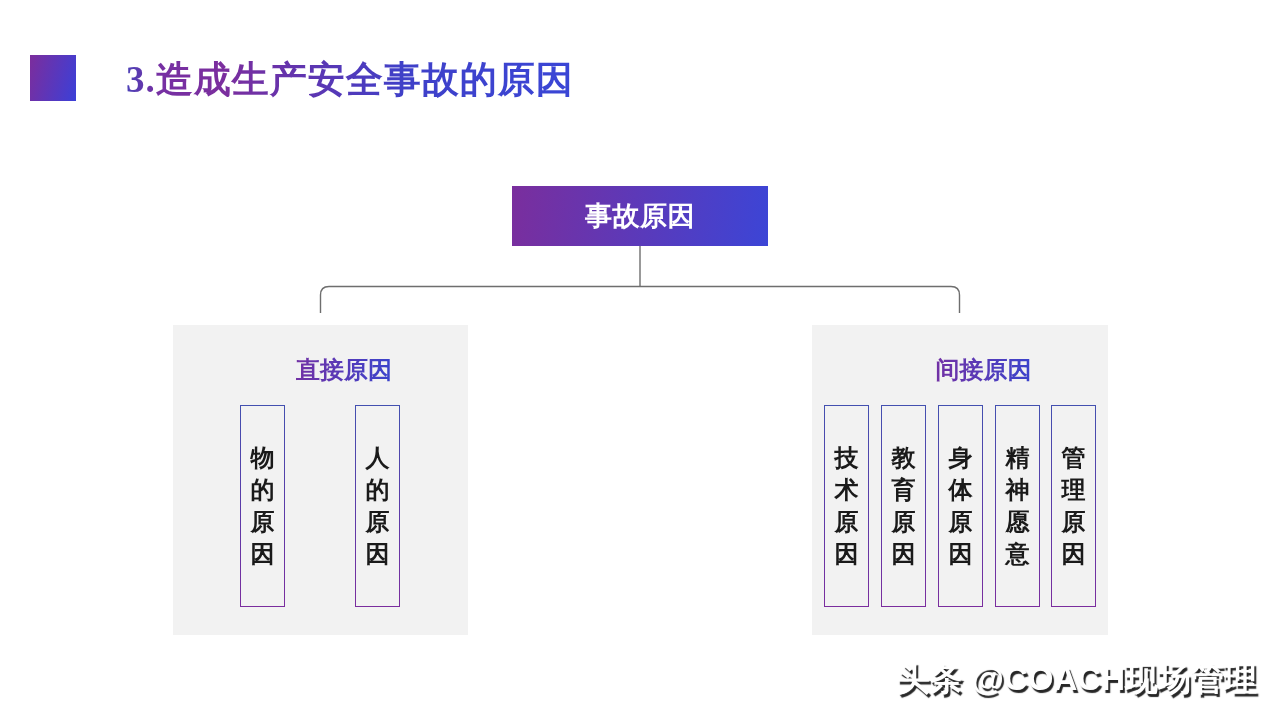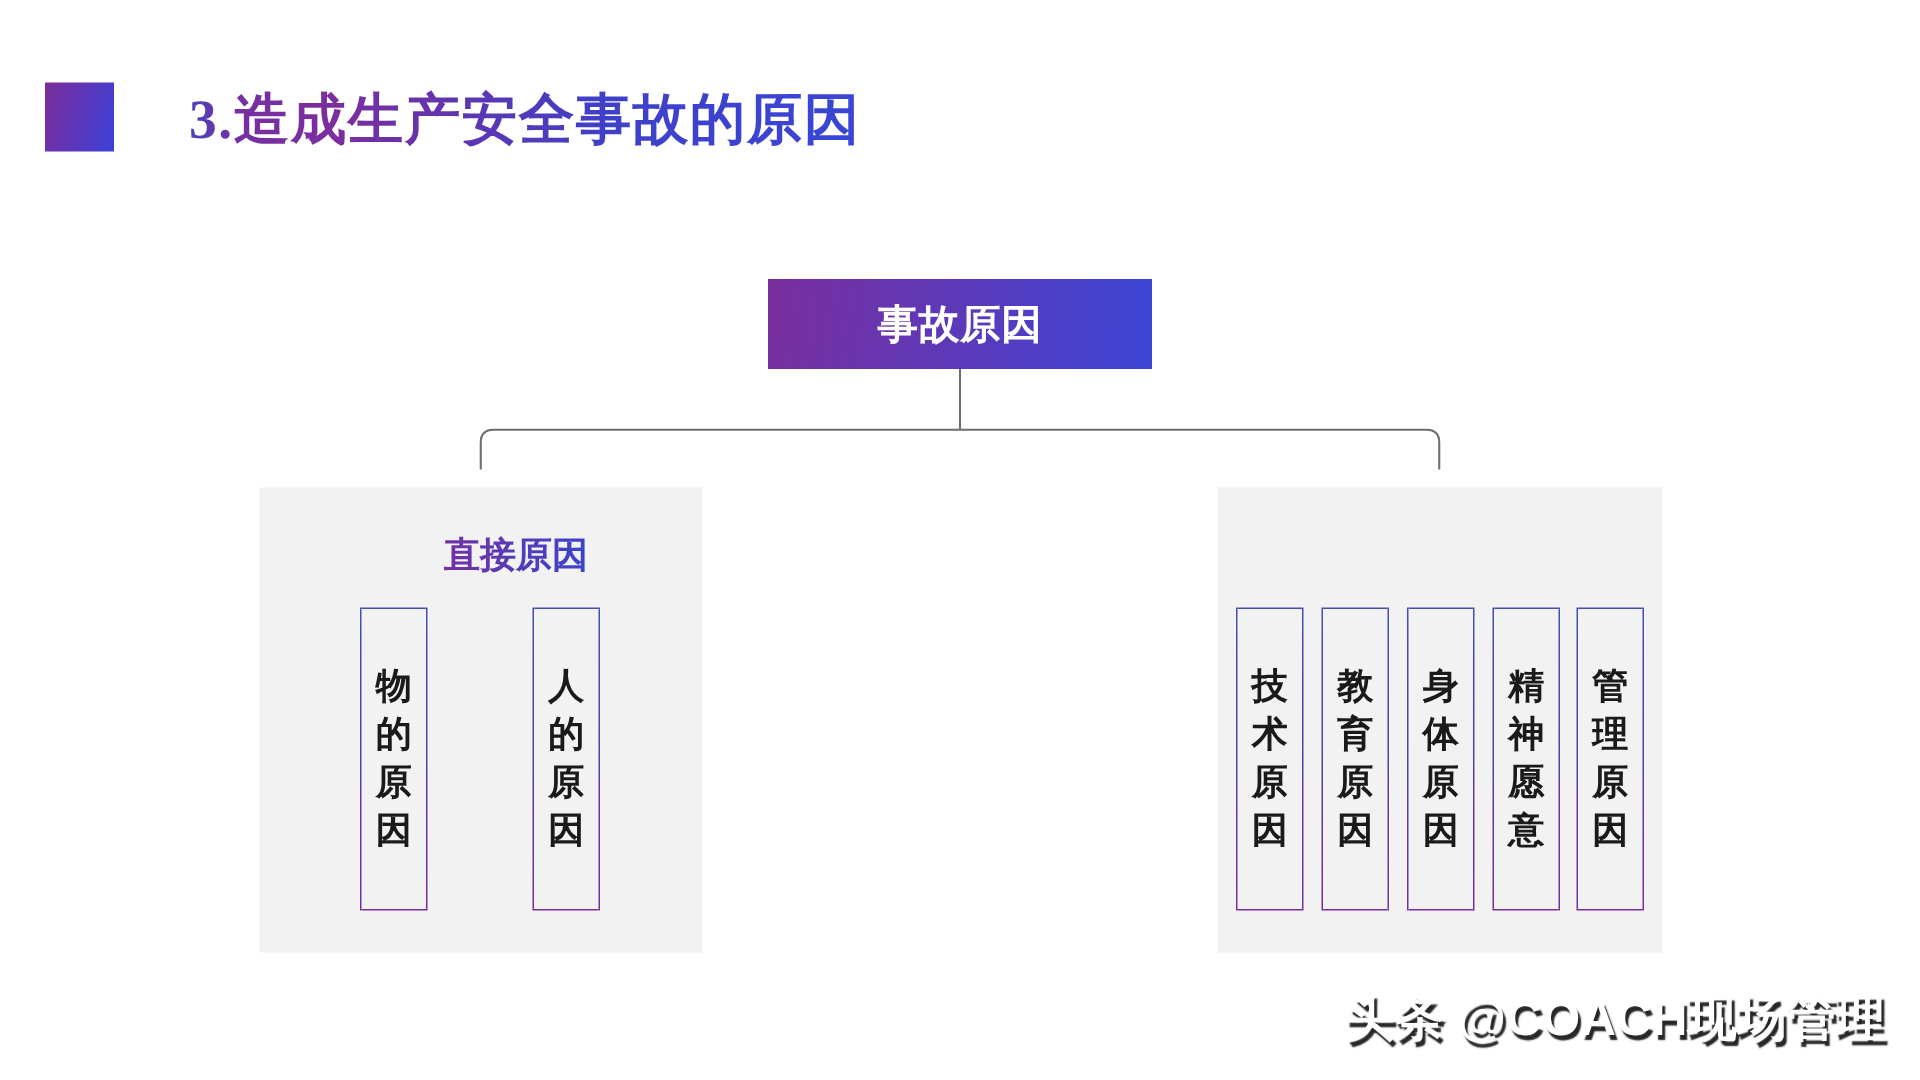--- a/index.html
+++ b/index.html
@@ -152,20 +152,23 @@
     <span class="vbox-label">
         <div>人</div>
         <div>的</div>
         <div>原</div>
         <div>因</div>
       </span>
   </div>
 </section>
 
 <section class="panel panel-indirect">
+  <div class="panel-title">
+    <span>间接原因</span>
+  </div>
   <div class="vbox b1">
     <span class="vbox-label">
         <div>技</div>
         <div>术</div>
         <div>原</div>
         <div>因</div>
       </span>
   </div>
   <div class="vbox b2">
     <span class="vbox-label">

